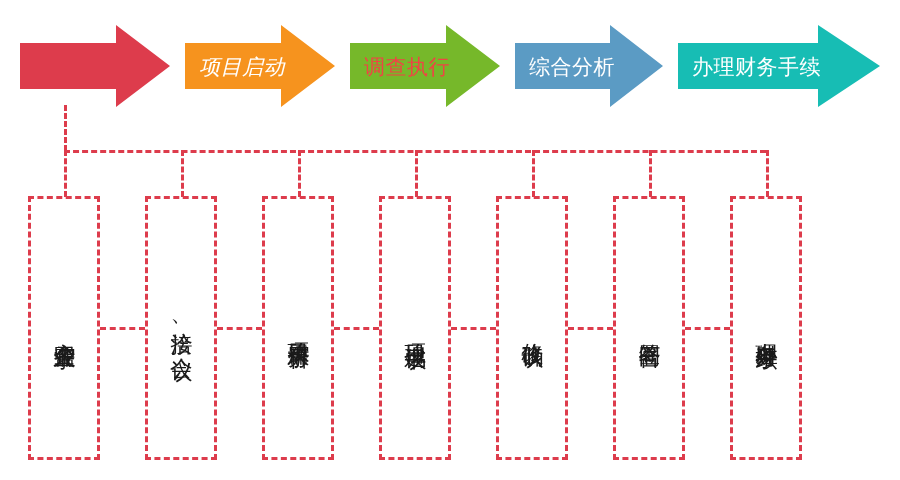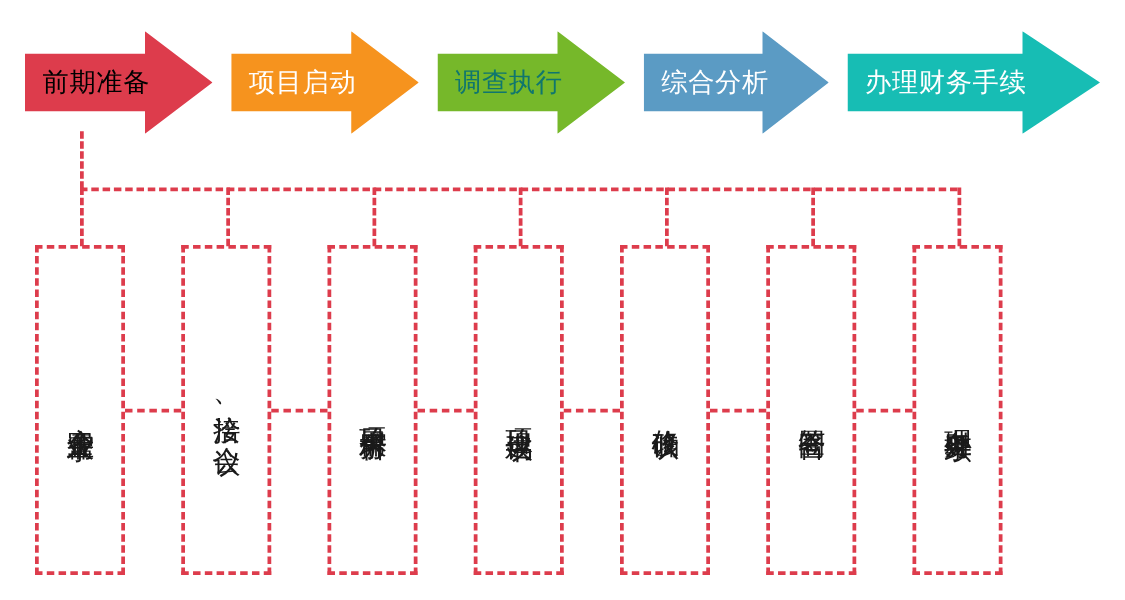--- a/index.html
+++ b/index.html
@@ -85,35 +85,34 @@
 </style>
 </head>
 <body>
 
 <div id="stage">
 
   <div class="arrow" style="left:20px; width:150px;">
     <svg class="shape" viewBox="0 0 150 82" preserveAspectRatio="none">
       <polygon points="0,18 96,18 96,0 150,41 96,82 96,64 0,64" fill="#dd3c4c"></polygon>
     </svg>
-    <span class="label" style="color:#000000;">前期准备</span>
   </div>
 
   <div class="arrow" style="left:185px; width:150px;">
     <svg class="shape" viewBox="0 0 150 82" preserveAspectRatio="none">
       <polygon points="0,18 96,18 96,0 150,41 96,82 96,64 0,64" fill="#f6931e"></polygon>
     </svg>
-    <span class="label" style="color:#ffffff;">项目启动</span>
+    <span class="label" style="color:#ffffff;font-style:italic;">项目启动</span>
   </div>
 
   <div class="arrow" style="left:350px; width:150px;">
     <svg class="shape" viewBox="0 0 150 82" preserveAspectRatio="none">
       <polygon points="0,18 96,18 96,0 150,41 96,82 96,64 0,64" fill="#76b82a"></polygon>
     </svg>
-    <span class="label" style="color:#0f766e;">调查执行</span>
+    <span class="label" style="color:#ef4444;">调查执行</span>
   </div>
 
   <div class="arrow" style="left:515px; width:148px;">
     <svg class="shape" viewBox="0 0 148 82" preserveAspectRatio="none">
       <polygon points="0,18 95,18 95,0 148,41 95,82 95,64 0,64" fill="#5b9bc4"></polygon>
     </svg>
     <span class="label" style="color:#ffffff;">综合分析</span>
   </div>
 
   <div class="arrow" style="left:678px; width:202px;">

